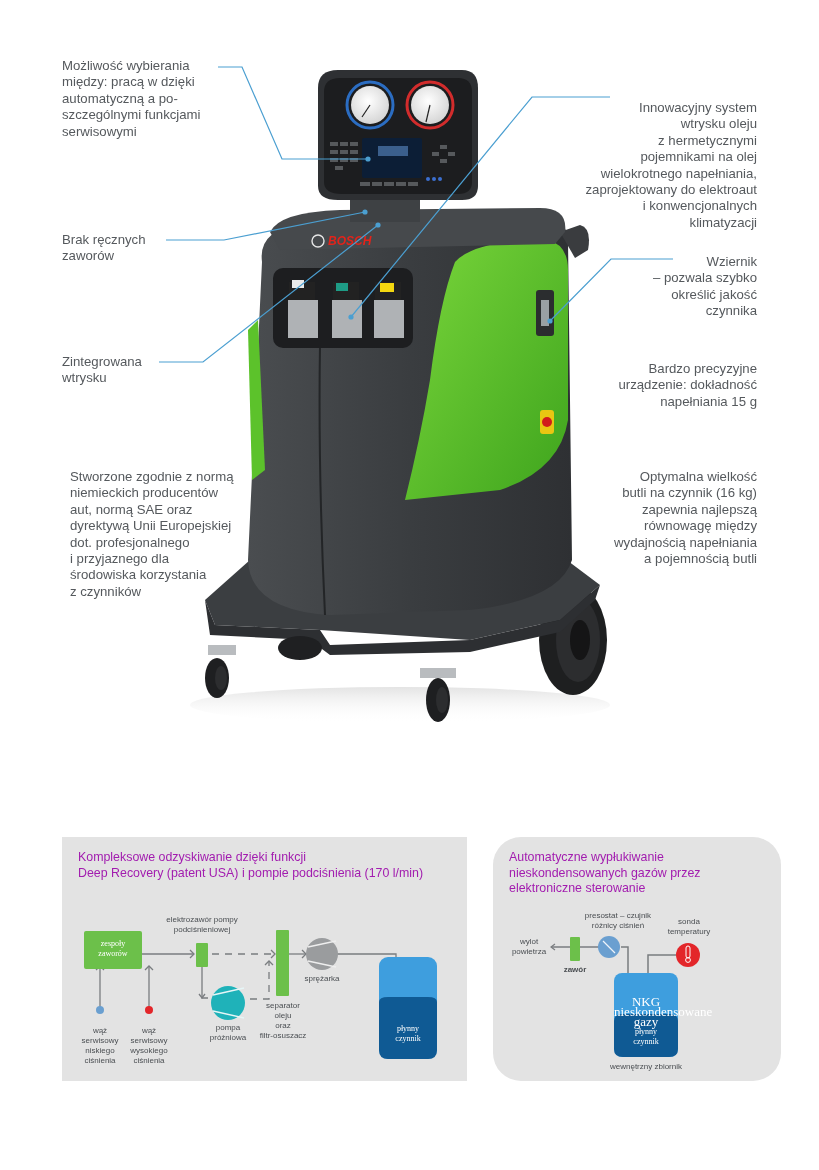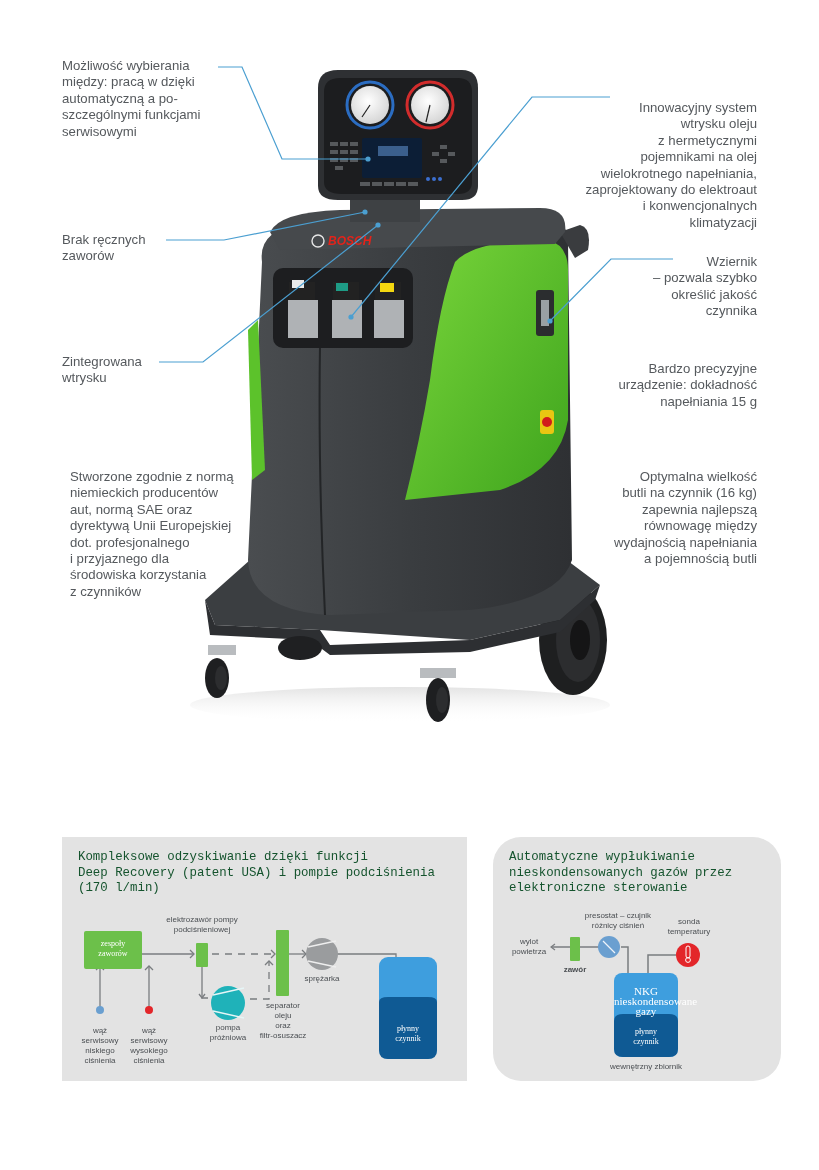--- a/index.html
+++ b/index.html
@@ -7,21 +7,21 @@
   body { position:relative; font-family:"Liberation Sans", "DejaVu Sans", sans-serif; color:#555a5e; }
 
   .callout { position:absolute; font-size:13.2px; line-height:16.4px; color:#55595d; white-space:pre-line; }
   .callout.right { text-align:right; }
 
   #leaders { position:absolute; left:0; top:0; width:819px; height:830px; pointer-events:none; }
 
   #machine { position:absolute; left:0; top:0; width:819px; height:830px; }
 
   .panel { position:absolute; top:837px; background:#e3e3e3; height:244px; }
-  .panel-title { position:absolute; left:16px; top:13px; font-size:12.4px; line-height:15.5px; color:#14532d; white-space:pre-line;font-family:Liberation Mono, monospace; }
+  .panel-title { position:absolute; left:16px; top:13px; font-size:12.4px; line-height:15.5px; color:#a21caf; white-space:pre-line; }
   .lbl { position:absolute; font-family:"Liberation Sans", sans-serif; font-size:8px; line-height:10px; color:#4a4e52; text-align:center; white-space:pre-line; }
   .lbl.w { color:#ffffff;font-family:Liberation Serif, serif; }
 </style>
 </head>
 <body>
 
 <svg id="machine" viewBox="0 0 819 830">
   <defs>
     <linearGradient id="bodyG" x1="0" x2="1" y1="0" y2="0">
       <stop offset="0" stop-color="#4a4d50"></stop>
@@ -304,19 +304,19 @@
     <path d="M121 184 Q121 177 130 177 L176 177 Q185 177 185 184 L185 212 Q185 220 176 220 L130 220 Q121 220 121 212 Z" fill="#0f5a94"></path>
   </svg>
 
   <div class="lbl" style="left:75px; top:74px; width:100px;">presostat – czujnik
 różnicy ciśnień</div>
   <div class="lbl" style="left:165px; top:80px; width:62px;">sonda
 temperatury</div>
   <div class="lbl" style="left:14px; top:100px; width:44px;">wylot
 powietrza</div>
   <div class="lbl" style="left:67px; top:128px; width:30px;font-weight:bold;">zawór</div>
-  <div class="lbl w" style="left:121px; top:149px; width:64px; font-size:11px;">NKG
+  <div class="lbl w" style="left:121px; top:160px; width:64px; font-size:13px;">NKG
 nieskondensowane
 gazy</div>
   <div class="lbl w" style="left:121px; top:190px; width:64px;">płynny
 czynnik</div>
   <div class="lbl" style="left:103px; top:225px; width:100px;">wewnętrzny zbiornik</div>
 </div>
 
 </body></html>

